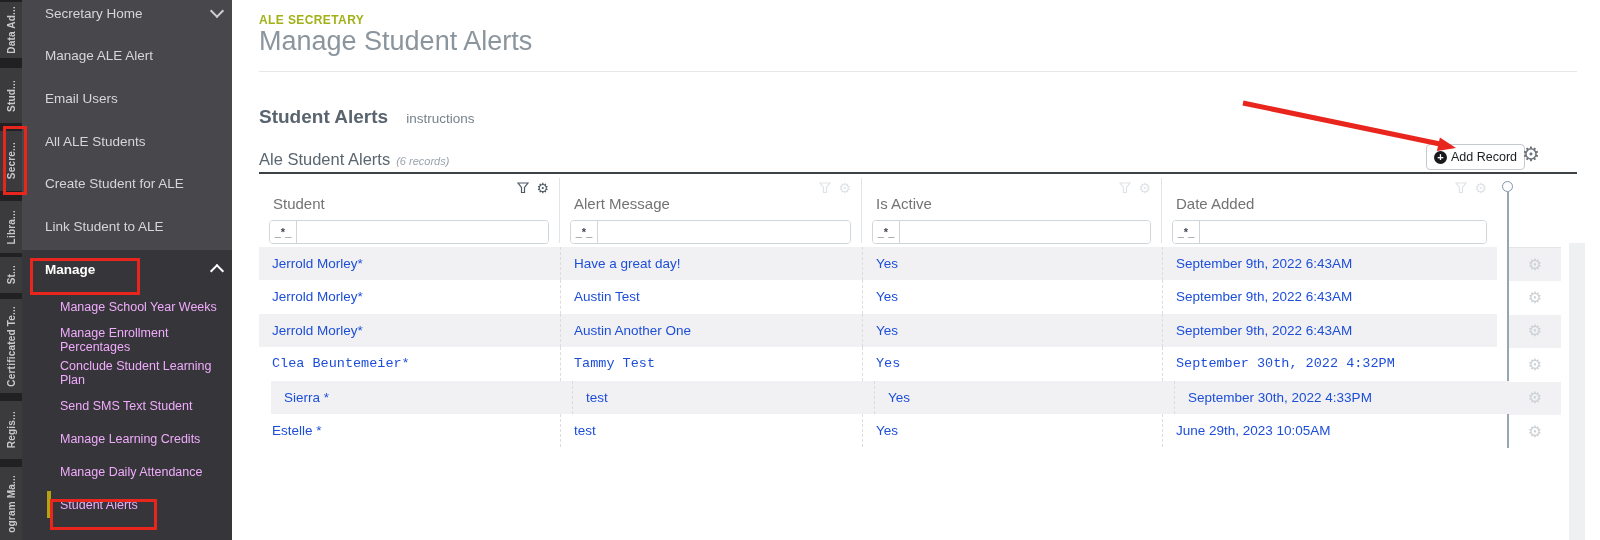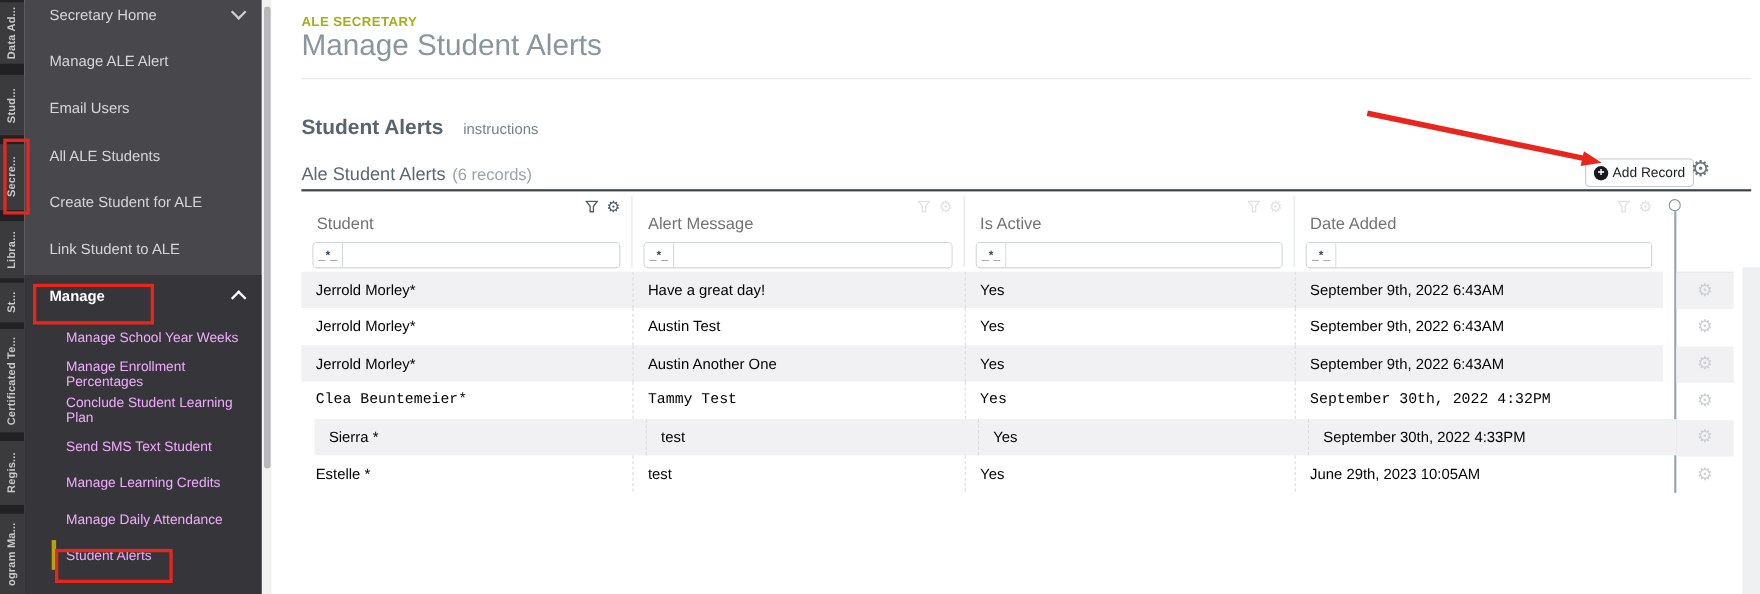--- a/index.html
+++ b/index.html
@@ -27,31 +27,31 @@
   .manage-header{height:38px;display:flex;align-items:center;justify-content:space-between;
     padding:0 16px 0 23px;color:#ffffff;font-weight:bold;font-size:13.5px;cursor:pointer;}
   .sub-items{margin-top:2px;}
   .sub-item{position:relative;height:33px;display:flex;align-items:center;
     padding:0 10px 0 38px;color:#f0abfc;font-size:12.5px;cursor:pointer;}
   .active-bar{position:absolute;left:25px;top:3px;bottom:3px;width:4px;background:#b5a40f;}
   
   .side-scroll{position:absolute;left:238px;top:0;width:9px;height:540px;background:#f2f2f2;}
   .side-thumb{position:absolute;left:1.5px;top:6px;width:6px;height:420px;background:#b8b8bb;border-radius:3px;}
   
-  .main{position:absolute;left:247px;top:0;width:1353px;height:540px;background:#ffffff;}
+  .main{position:absolute;left:232px;top:0;width:1353px;height:540px;background:#ffffff;}
   .eyebrow{position:absolute;left:27px;top:13px;font-size:12px;font-weight:bold;
     letter-spacing:.4px;color:#a2b118;}
   .page-title{position:absolute;left:27px;top:26px;font-size:27px;font-weight:400;color:#8b959d;}
   .divider{position:absolute;left:27px;top:71px;width:1318px;height:1px;background:#e7e7e9;}
   .section-row{position:absolute;left:27px;top:106px;display:flex;align-items:baseline;}
   .section-title{font-size:19px;font-weight:bold;color:#59646e;}
   .instructions{margin-left:18px;font-size:13.5px;color:#76828c;cursor:pointer;}
   .tabletitle-row{position:absolute;left:27px;top:150px;display:flex;align-items:baseline;}
   .table-title{font-size:16.5px;color:#5a6670;}
-  .record-count{margin-left:6px;font-size:15px;color:#9aa3ab;}
+  .record-count{margin-left:6px;font-size:11px;color:#9aa3ab;font-style:italic;}
   .add-btn{position:absolute;left:1194px;top:144px;height:26px;display:flex;align-items:center;
     gap:4px;padding:0 7px;background:#ffffff;border:1px solid #c5cacf;border-radius:4px;
     font-size:12.5px;color:#1b1e21;cursor:pointer;box-sizing:border-box;}
   .plus-ic{width:13px;height:13px;border-radius:50%;background:#17191c;color:#ffffff;
     display:inline-flex;align-items:center;justify-content:center;font-size:11px;font-weight:bold;line-height:1;}
   .toolbar-gear{position:absolute;left:1290px;top:144px;font-size:20px;color:#6c737a;cursor:pointer;line-height:1;}
   .dark-line{position:absolute;left:27px;top:172px;width:1318px;height:2px;background:#3d4247;}
   
   .thead{position:absolute;top:178px;height:65px;box-sizing:border-box;}
   .thead.sep{border-right:1px solid #e1e5e9;}
@@ -65,21 +65,21 @@
   .fprefix{width:26px;border-right:1px solid #ced5db;display:flex;align-items:center;justify-content:center;
     font-size:11px;font-weight:bold;color:#3f4750;cursor:pointer;background:#ffffff;}
   .filter input{flex:1;border:none;outline:none;font-size:13px;padding:0 6px;font-family:"Liberation Sans",sans-serif;color:#24282c;}
   
   .handle-circle{position:absolute;left:1270px;top:181px;width:11px;height:11px;border:1.5px solid #8295a6;
     border-radius:50%;background:#ffffff;box-sizing:border-box;cursor:pointer;}
   .handle-line{position:absolute;left:1275px;top:192px;width:1.5px;height:256px;background:#8596a6;opacity:.85;}
   
   .trow{position:absolute;left:27px;width:1238px;height:33.4px;display:flex;}
   .trow.striped{background:#f1f1f4;}
-  .tcell{box-sizing:border-box;padding-left:13px;font-size:13.5px;color:#000000;
+  .tcell{box-sizing:border-box;padding-left:13px;font-size:13.5px;color:#1d4ed8;
     line-height:33.4px;white-space:nowrap;overflow:hidden;}
   .tcell.dash{border-left:1px dashed #dcdcde;}
   .c1{width:301px;}.c2{width:302px;}.c3{width:300px;}.c4{width:335px;}
   
   .action-col{position:absolute;left:1277px;top:247px;width:52px;border-top:1px solid #e3e5e8;box-sizing:border-box;}
   .action-cell{height:33.4px;display:flex;align-items:center;justify-content:center;}
   .action-cell.striped{background:#f1f1f4;}
   .row-gear{font-size:16px;color:#cdd1d5;line-height:1;cursor:pointer;}
   
   .right-strip{position:absolute;left:1337px;top:243px;width:16px;height:297px;background:#eef0f1;}

